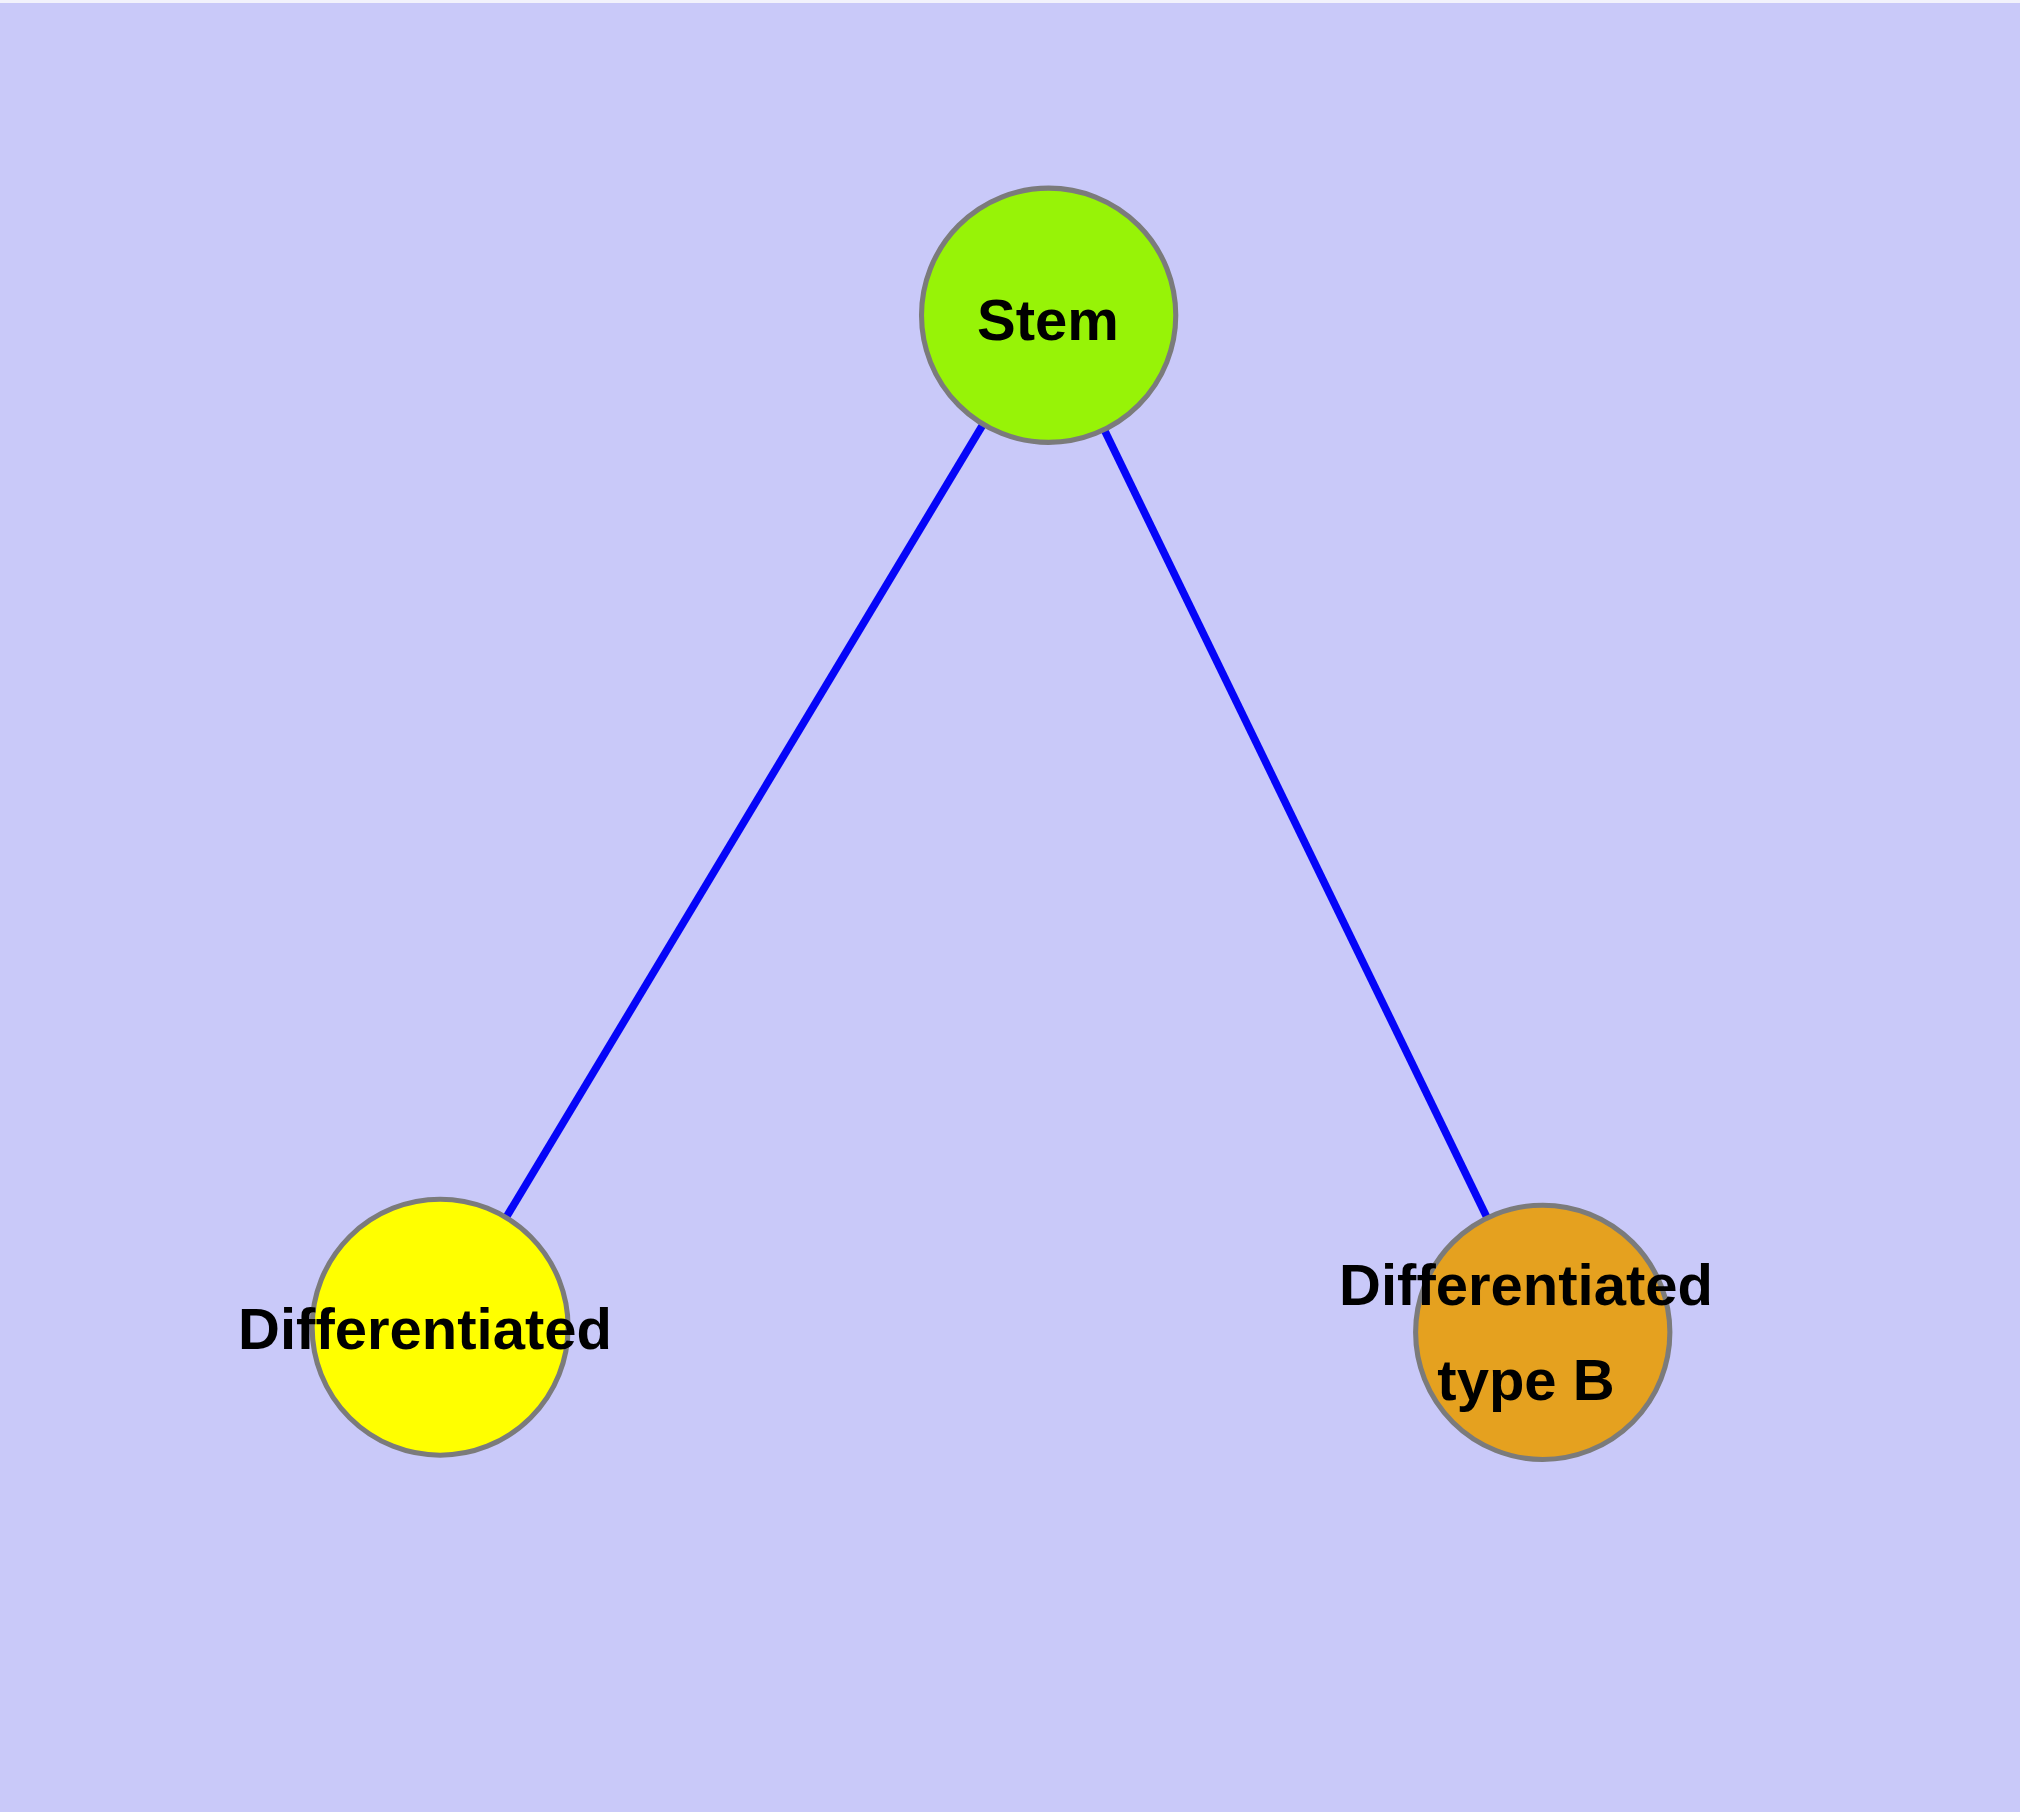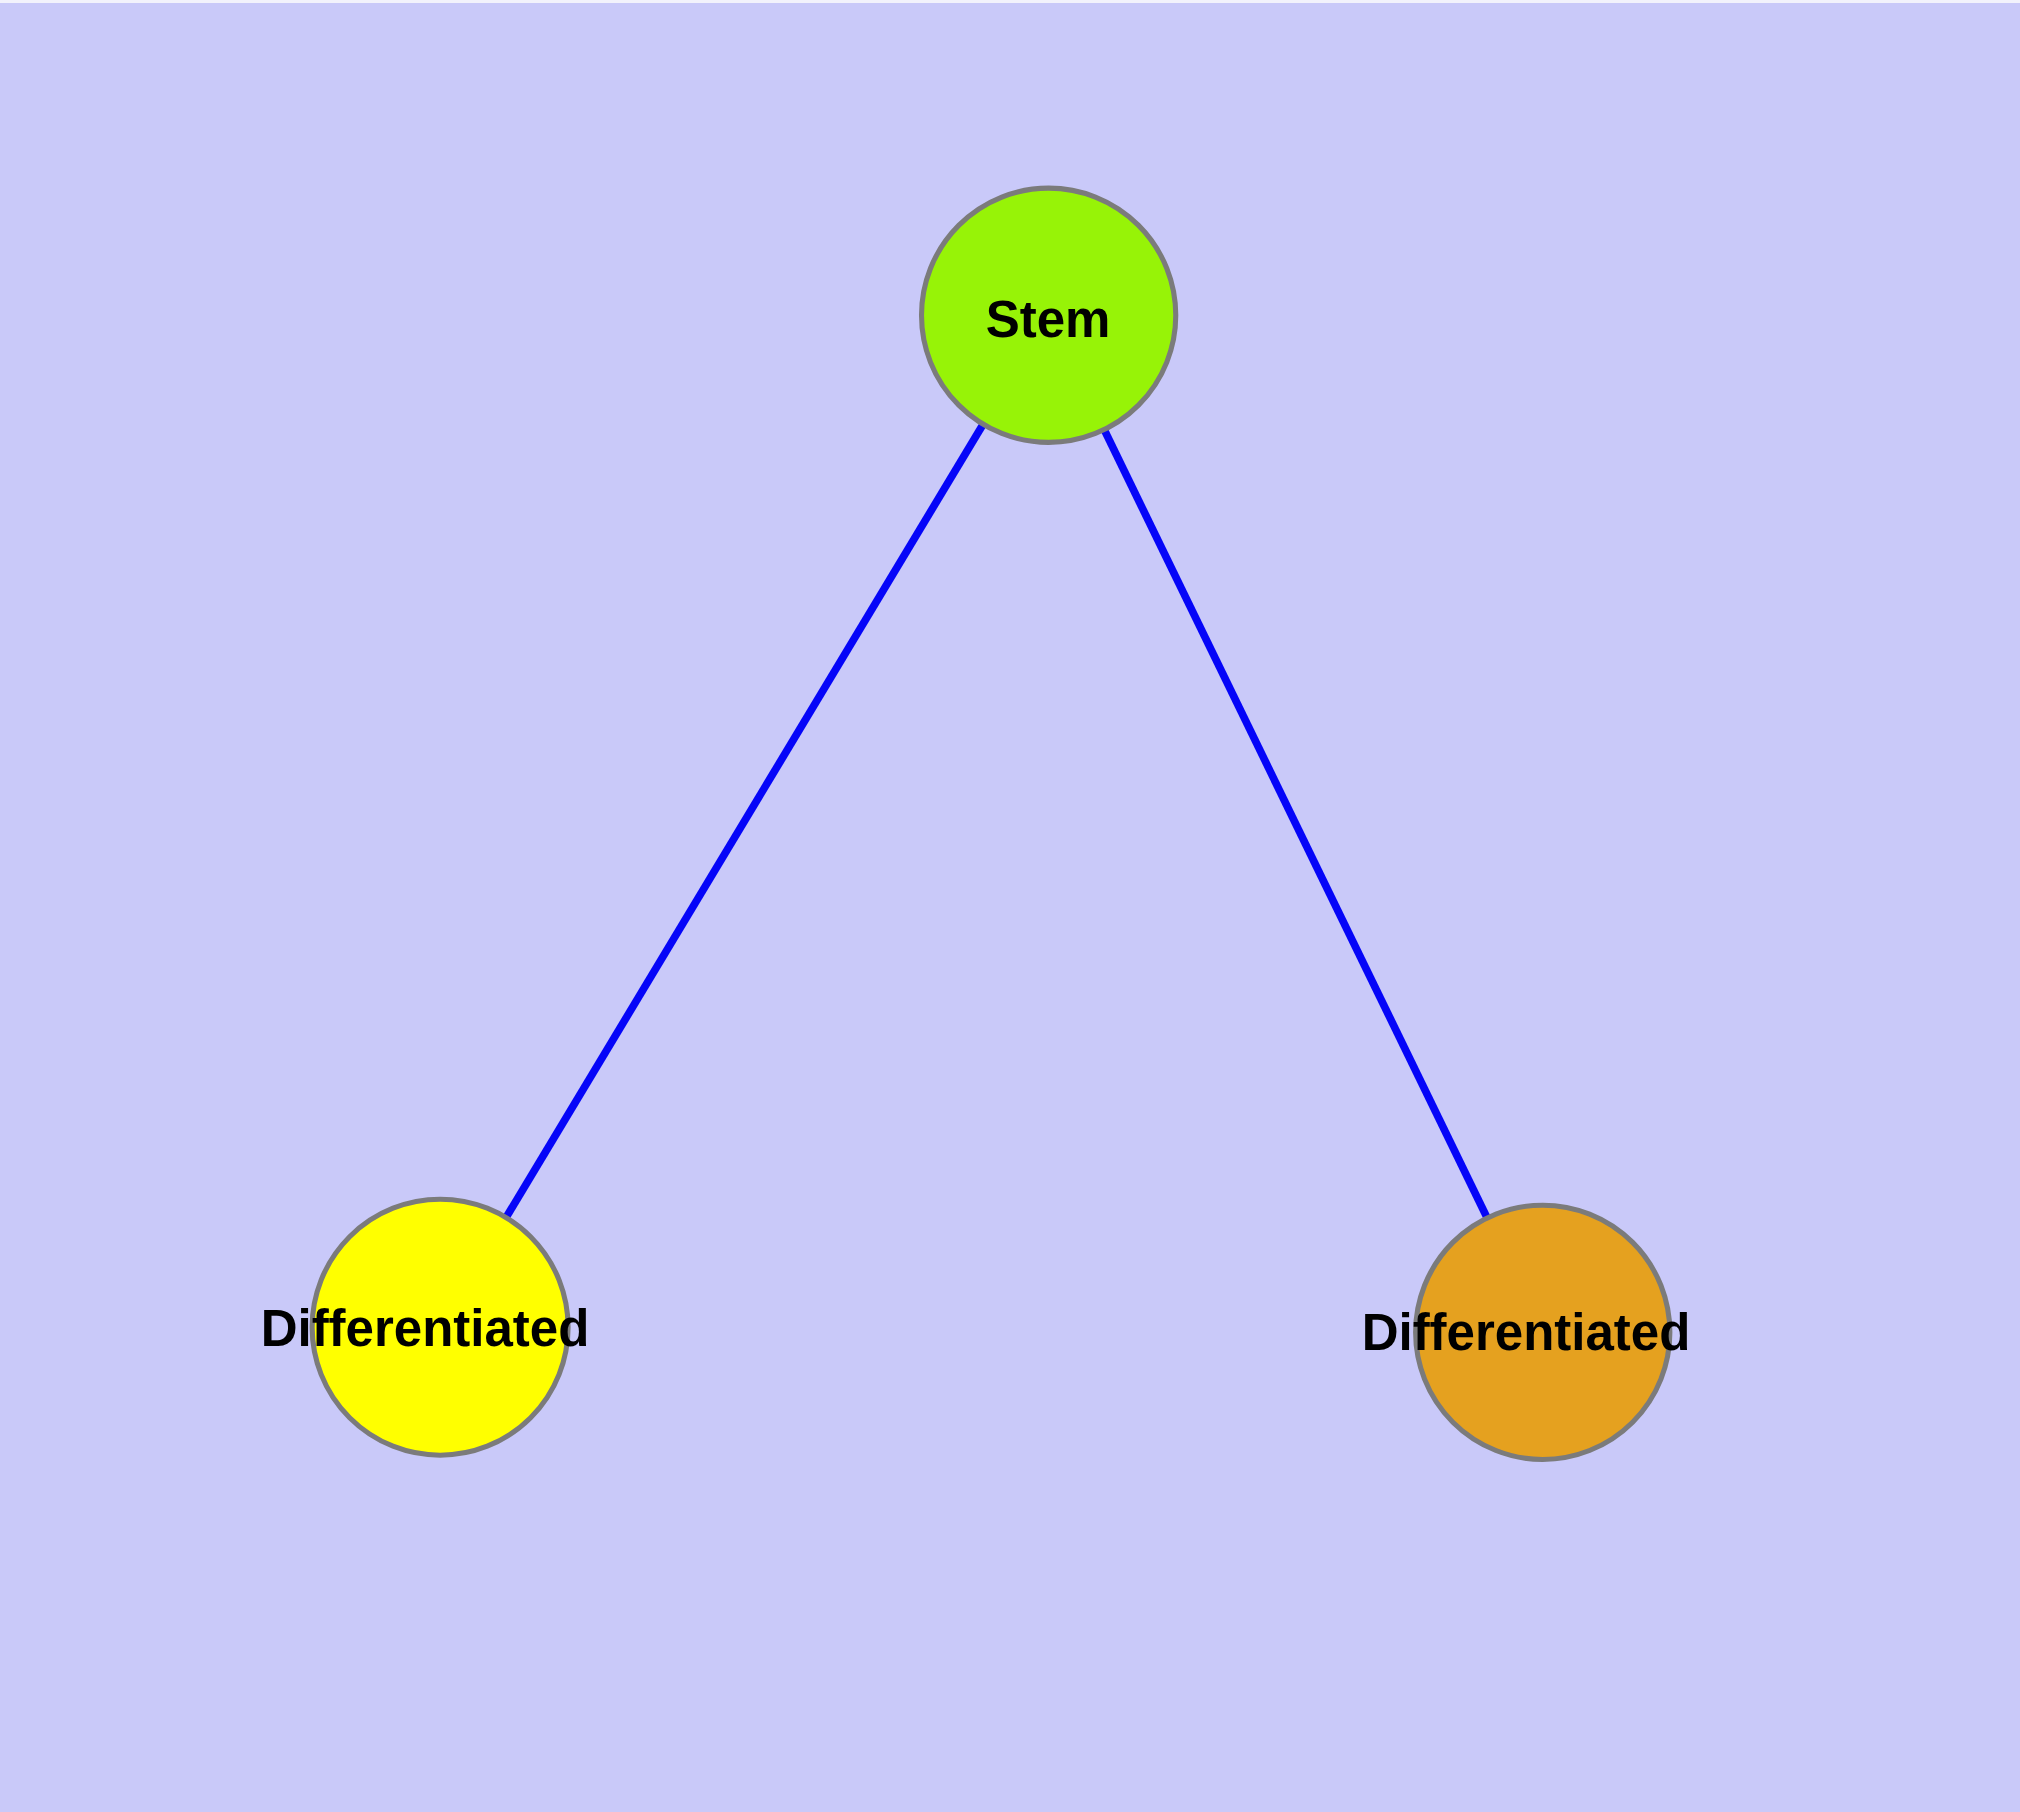--- a/index.html
+++ b/index.html
@@ -37,21 +37,21 @@
   .node-circle {
     stroke: #7b7b7b;
     stroke-width: 6;
   }
   .node-label {
     position: absolute;
     transform: translate(-50%, -50%);
     text-align: center;
     color: #000000;
     font-weight: 700;
-    font-size: 51px;
+    font-size: 58px;
     line-height: 95px;
     white-space: nowrap;
     z-index: 2;
   }
 </style>
 </head>
 <body>
 
 <div class="canvas" style="background:#C9C9F9;">
 
@@ -70,16 +70,17 @@
   <div class="node-label" style="left:1048px; top:319px;">
     <div>Stem</div>
   </div>
 
   <div class="node-label" style="left:425px; top:1328px;">
     <div>Differentiated</div>
   </div>
 
   <div class="node-label" style="left:1526px; top:1332px;">
     <div>Differentiated</div>
+    <div>type B</div>
   </div>
 
 </div>
 
 
 </body></html>

